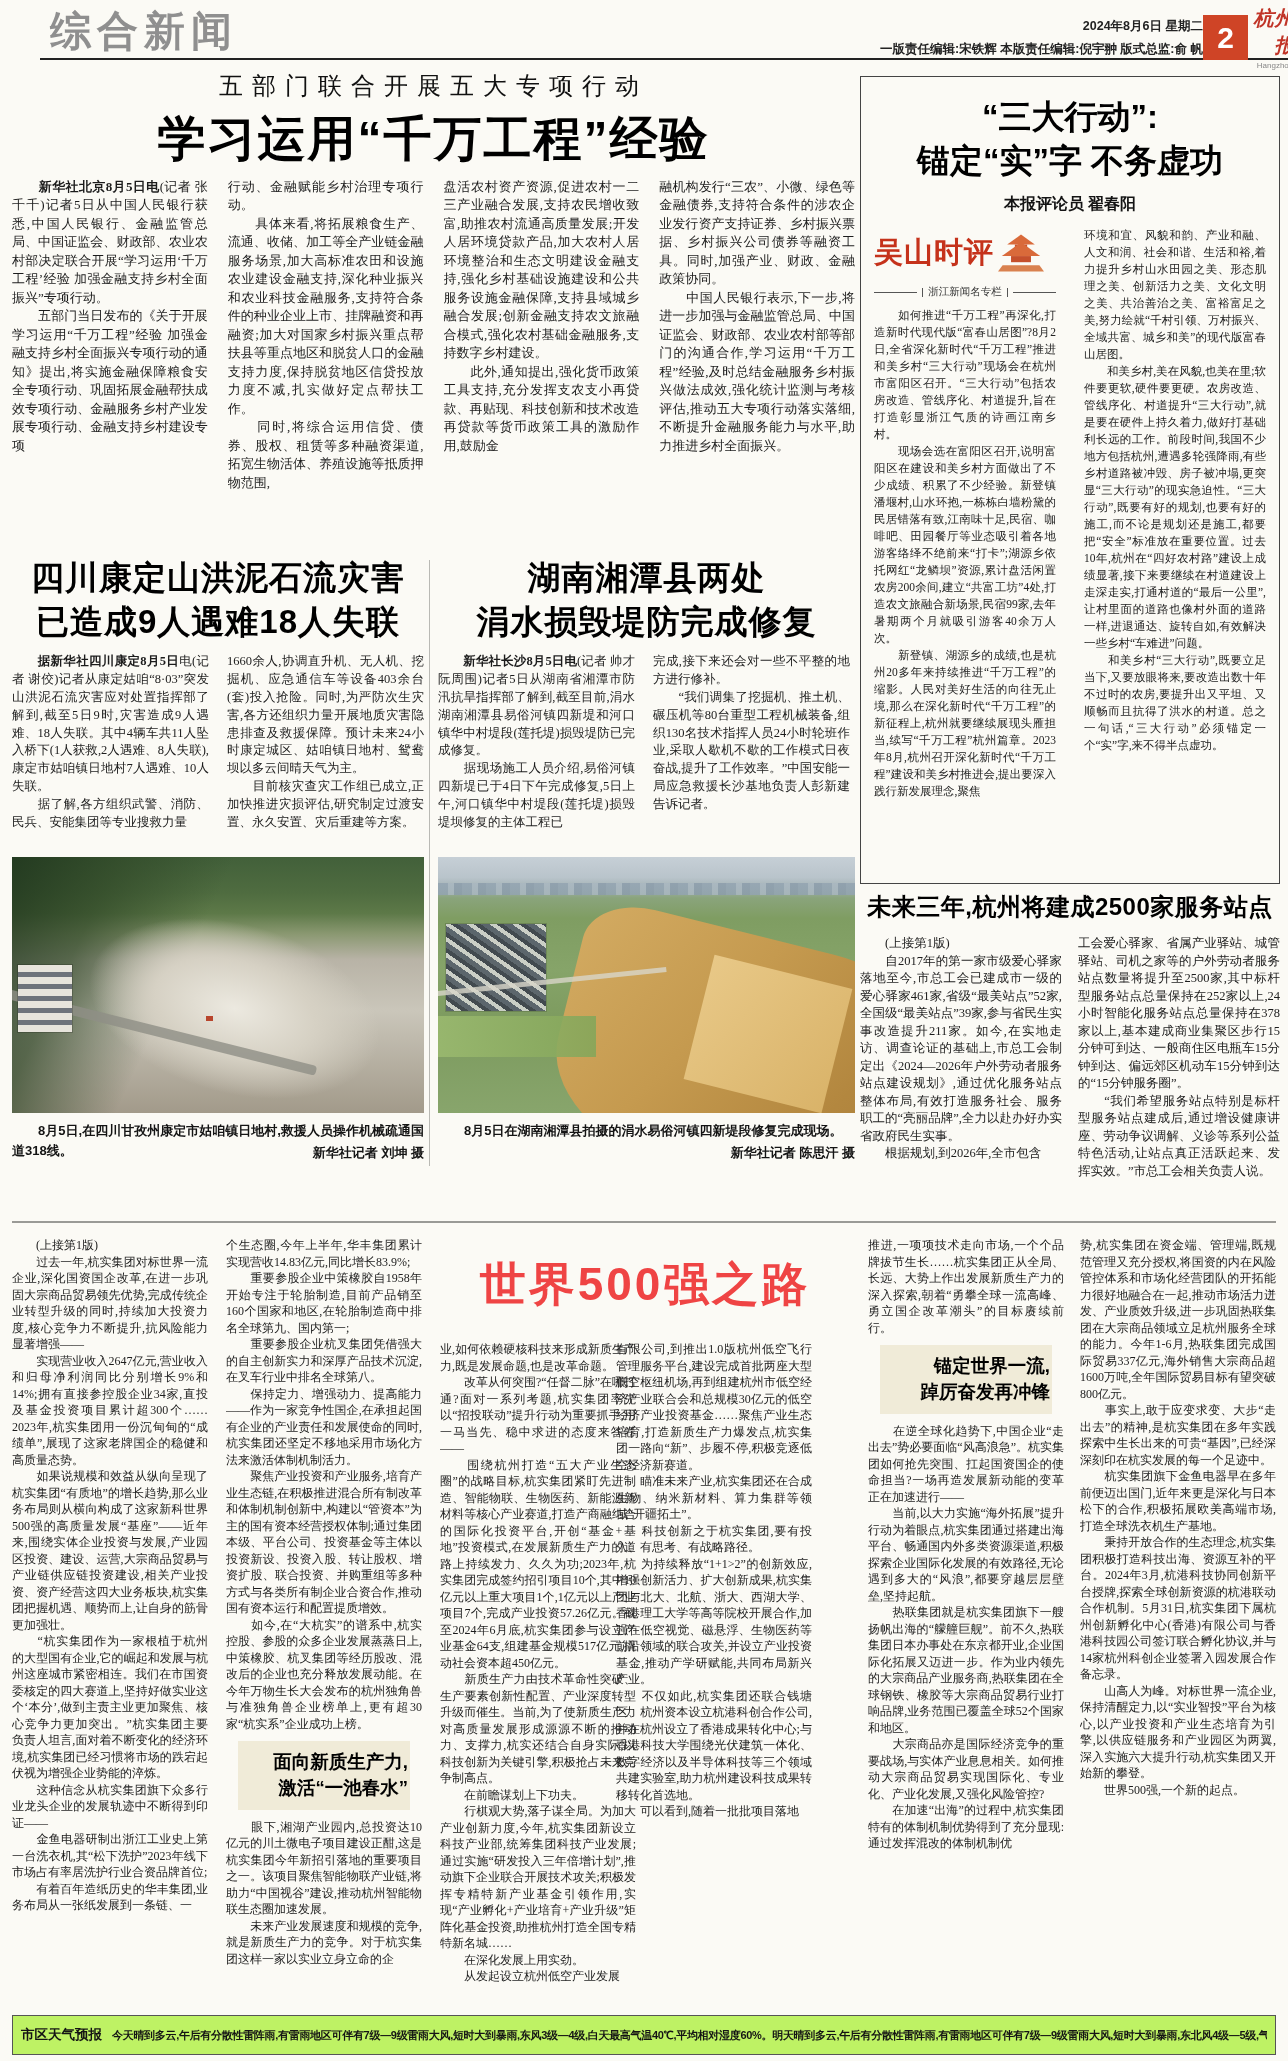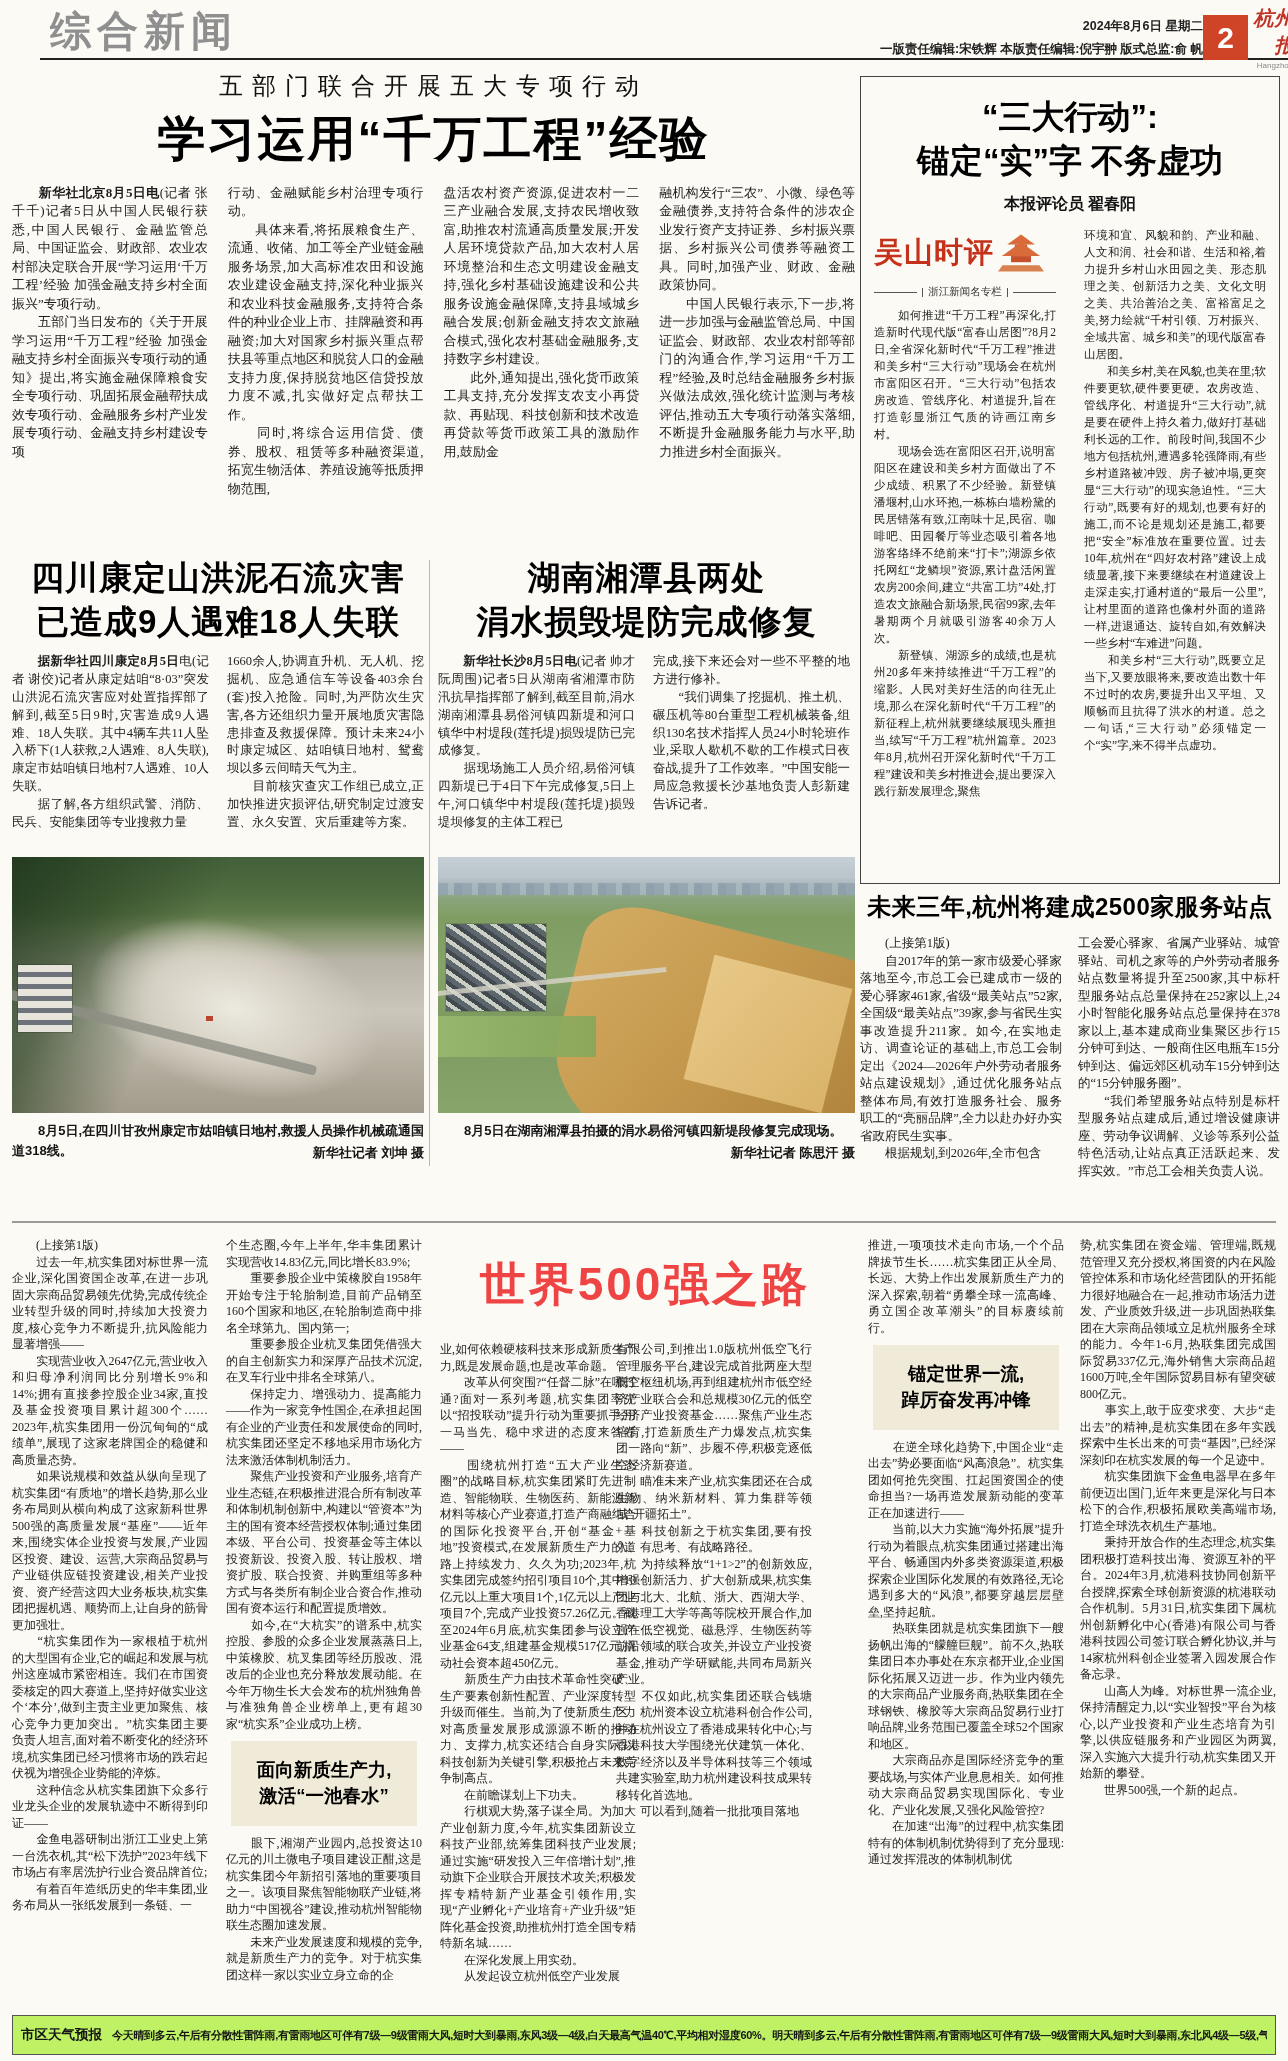--- a/index.html
+++ b/index.html
@@ -18,21 +18,21 @@
   .logo-cn{color:#c03427;font-size:20px;font-weight:bold;font-style:italic;letter-spacing:1px;}
   .logo-en{color:#888;font-size:8px;font-family:"Liberation Sans",sans-serif;margin-top:2px;}
   
   .bodytext{font-size:13px;line-height:18.5px;text-align:justify;white-space:pre-line;overflow:hidden;color:#1c1c1c;}
   .lead-bold{font-weight:bold;}
   
   .lead-article{position:absolute;left:12px;top:64px;width:843px;}
   .kicker{text-align:center;font-size:24px;letter-spacing:9px;color:#111;margin-top:6px;}
   .lead-title{margin:8px 0 0;text-align:center;font-family:"Liberation Sans",sans-serif;
         font-weight:900;font-size:48px;line-height:1.2;letter-spacing:2px;color:#000;}
-  .cols4{display:flex;gap:20px;margin-top:16px;height:312px;}
+  .cols4{display:flex;gap:20px;margin-top:10px;height:312px;}
   .cols4 .bodytext{width:196px;}
   
   .oped-box{position:absolute;left:860px;top:76px;width:420px;height:808px;border:1px solid #444;
         box-sizing:border-box;padding:12px 13px;background:#fbfaf5;}
   .oped-title{text-align:center;font-family:"Liberation Sans",sans-serif;font-weight:900;
         font-size:33px;line-height:1.32;margin-top:6px;color:#000;}
   .oped-byline{text-align:center;font-size:16px;font-weight:bold;margin:12px 0 12px;}
   .oped-cols{display:flex;gap:28px;}
   .oped-col{width:188px;height:636px;overflow:hidden;}
   .oped-text{font-size:11.5px;line-height:17px;text-align:justify;white-space:pre-line;color:#222;}
@@ -86,22 +86,22 @@
   
   .feature{position:absolute;left:12px;top:1237px;width:1264px;height:768px;overflow:hidden;}
   .feature-title{position:absolute;left:428px;top:0;width:410px;height:96px;display:flex;align-items:center;
         justify-content:center;font-family:"Liberation Sans",sans-serif;font-weight:900;font-size:46px;
         letter-spacing:3px;color:#ef4444;background:#fbfaf5;}
   .fcol{position:absolute;top:0;width:196px;height:768px;overflow:hidden;font-size:12px;line-height:16.5px;
         text-align:justify;white-space:normal;color:#1c1c1c;}
   .fcol .ftext{white-space:pre-line;}
   .fc1{left:0;} .fc2{left:214px;} .fc3{left:428px;top:104px;height:664px;} .fc4{left:604px;top:104px;height:664px;}
   .fc5{left:856px;} .fc6{left:1068px;}
-  .subhead{background:#f0ebd8;text-align:center;font-family:"Liberation Sans",sans-serif;font-weight:900;
-        font-size:18.5px;line-height:1.42;padding:16px 2px;margin:9px 5px;white-space:pre-line;color:#000;}
+  .subhead{background:#f0ebd8;text-align:right;font-family:"Liberation Sans",sans-serif;font-weight:900;
+        font-size:18.5px;line-height:1.42;padding:8px 2px;margin:9px 12px;white-space:pre-line;color:#000;}
   
   .weather{position:absolute;left:12px;top:2015px;width:1264px;height:40px;box-sizing:border-box;
         border:1px solid #555;background:#bef264;display:flex;align-items:center;padding:0 8px;gap:10px;
         font-family:"Liberation Sans",sans-serif;font-weight:bold;}
   .weather-label{font-size:13.5px;flex-shrink:0;}
   .weather-text{font-size:11px;letter-spacing:-0.3px;white-space:nowrap;overflow:hidden;}
 </style>
 </head>
 <body>
 

